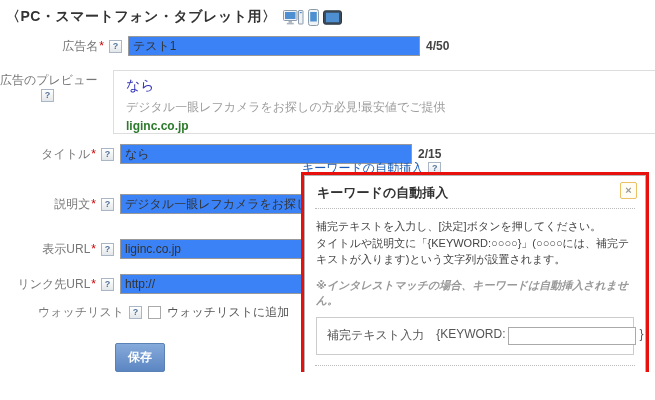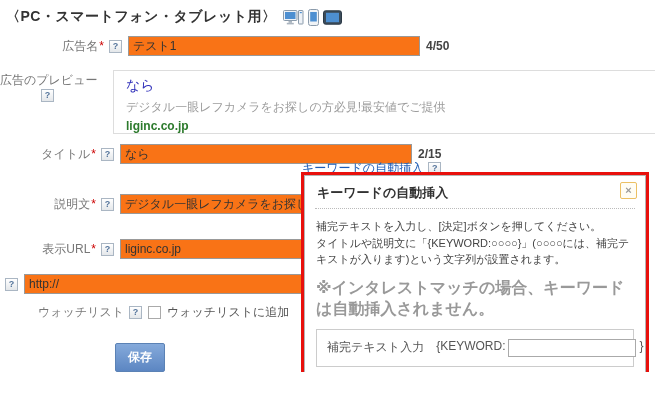--- a/index.html
+++ b/index.html
@@ -13,21 +13,21 @@
   .device-icons { display:flex; align-items:center; margin-left:6px; gap:4px; }
   .device-icons svg { display:block; }
 
   
   .form-row { position:absolute; left:0; display:flex; align-items:center; }
   .label-cell { width:96px; text-align:right; font-size:12px; color:#777; white-space:nowrap; }
   .req { color:#cc0000; margin-left:1px; }
   .help-icon { display:inline-block; width:13px; height:13px; margin-left:5px; margin-right:6px;
     border:1px solid #aab6c3; background:linear-gradient(#ffffff,#e4e7ea); color:#55759c;
     font-size:9px; font-weight:bold; line-height:11px; text-align:center; cursor:pointer; flex:0 0 auto; }
-  .text-input { width:292px; height:20px; border:1px solid #999; background:#f97316; font-size:12px;
+  .text-input { width:292px; height:20px; border:1px solid #999; background:#3b82f6; font-size:12px;
     padding:1px 4px; color:#333; font-family:"Liberation Sans","DejaVu Sans",sans-serif; }
   .counter { font-size:12px; font-weight:bold; color:#444; margin-left:6px; }
 
   
   .preview-box { position:absolute; left:113px; right:0; top:70px; height:64px;
     border:1px solid #ddd; border-right:none; background:#fff; padding:6px 12px; }
   .preview-title { font-size:14px; color:#3333bb; }
   .preview-desc { font-size:12px; color:#9c9c9c; margin-top:4px; }
   .preview-url { font-size:12px; font-weight:bold; color:#2c7a2c; margin-top:3px; }
 
@@ -48,21 +48,21 @@
   
   .popup { position:absolute; left:301px; top:172px; width:348px; height:204px;
     border:3px solid #e8100c; background:#fff; z-index:10; }
   .popup-inner { position:relative; width:100%; height:100%; border:1px solid #b5b5b5; background:#fff; }
   .popup-title { font-size:13px; font-weight:bold; color:#333; padding:8px 12px 6px; }
   .popup-close { position:absolute; top:6px; right:8px; width:17px; height:17px; border:1px solid #ecc063;
     background:#fffdf4; color:#9a9a9a; font-size:11px; font-weight:bold; line-height:15px; text-align:center;
     cursor:pointer; border-radius:2px; }
   .dotted { border-top:1px dotted #bbb; margin:0 10px; }
   .popup-body { padding:9px 11px 0; font-size:11px; color:#444; line-height:1.5; }
-  .popup-note { padding:10px 11px 0; font-size:16px; font-weight:bold; color:#999; }
+  .popup-note { padding:10px 11px 0; font-size:11px; font-weight:bold; color:#999;font-style:italic; }
   .kw-input-box { margin:9px 11px 0; border:1px solid #ccc; background:#fff; padding:9px 10px;
     display:flex; align-items:flex-start; font-size:12px; color:#555; }
   .kw-input-label { margin-right:12px; white-space:nowrap; }
   .kw-brace { color:#555; font-size:12px; white-space:nowrap; }
   .kw-input { width:128px; height:18px; border:1px solid #aaa; margin:0 3px; font-size:12px; padding:1px 3px; }
   .popup-sep { border-top:1px dotted #bbb; margin:10px 10px 0; }
   .popup-footer { display:flex; align-items:center; padding:8px 10px; }
   .ok-btn { letter-spacing:6px; padding:5px 10px 5px 16px; }
   .cancel-link { font-size:12px; font-weight:bold; color:#4c1d95; margin-left:18px; cursor:pointer; text-decoration:none; }
 </style>
@@ -134,20 +134,21 @@
     <input class="text-input" type="text" value="デジタル一眼レフカメラをお探しの方必見!最安値でご提供" style="">
   </div>
 
   <div class="form-row" style="top:239px;">
     <span class="label-cell"><span>表示URL</span><span class="req">*</span></span>
     <span class="help-icon">?</span>
     <input class="text-input" type="text" value="liginc.co.jp" style="">
   </div>
 
   <div class="form-row" style="top:274px;">
+    <span class="label-cell"><span>リンク先URL</span><span class="req">*</span></span>
     <span class="help-icon">?</span>
     <input class="text-input" type="text" value="http://" style="">
   </div>
 
   <div class="form-row" style="top:304px;padding-left:28px;">
     <span class="label-cell">ウォッチリスト</span>
     <span class="help-icon">?</span>
     <span class="checkbox"></span>
     <span class="checkbox-label">ウォッチリストに追加</span>
   </div>

